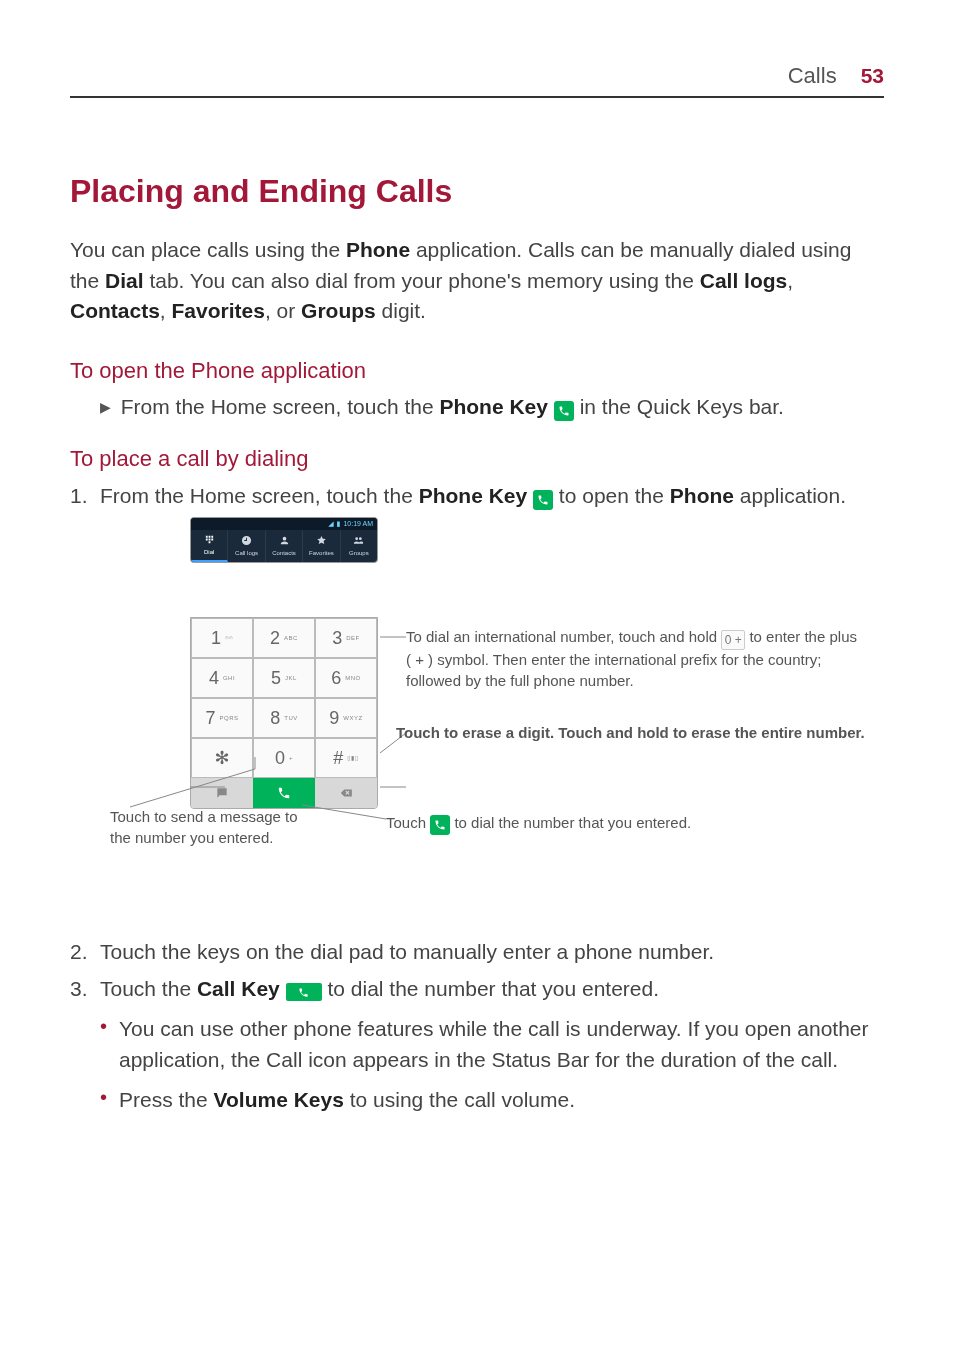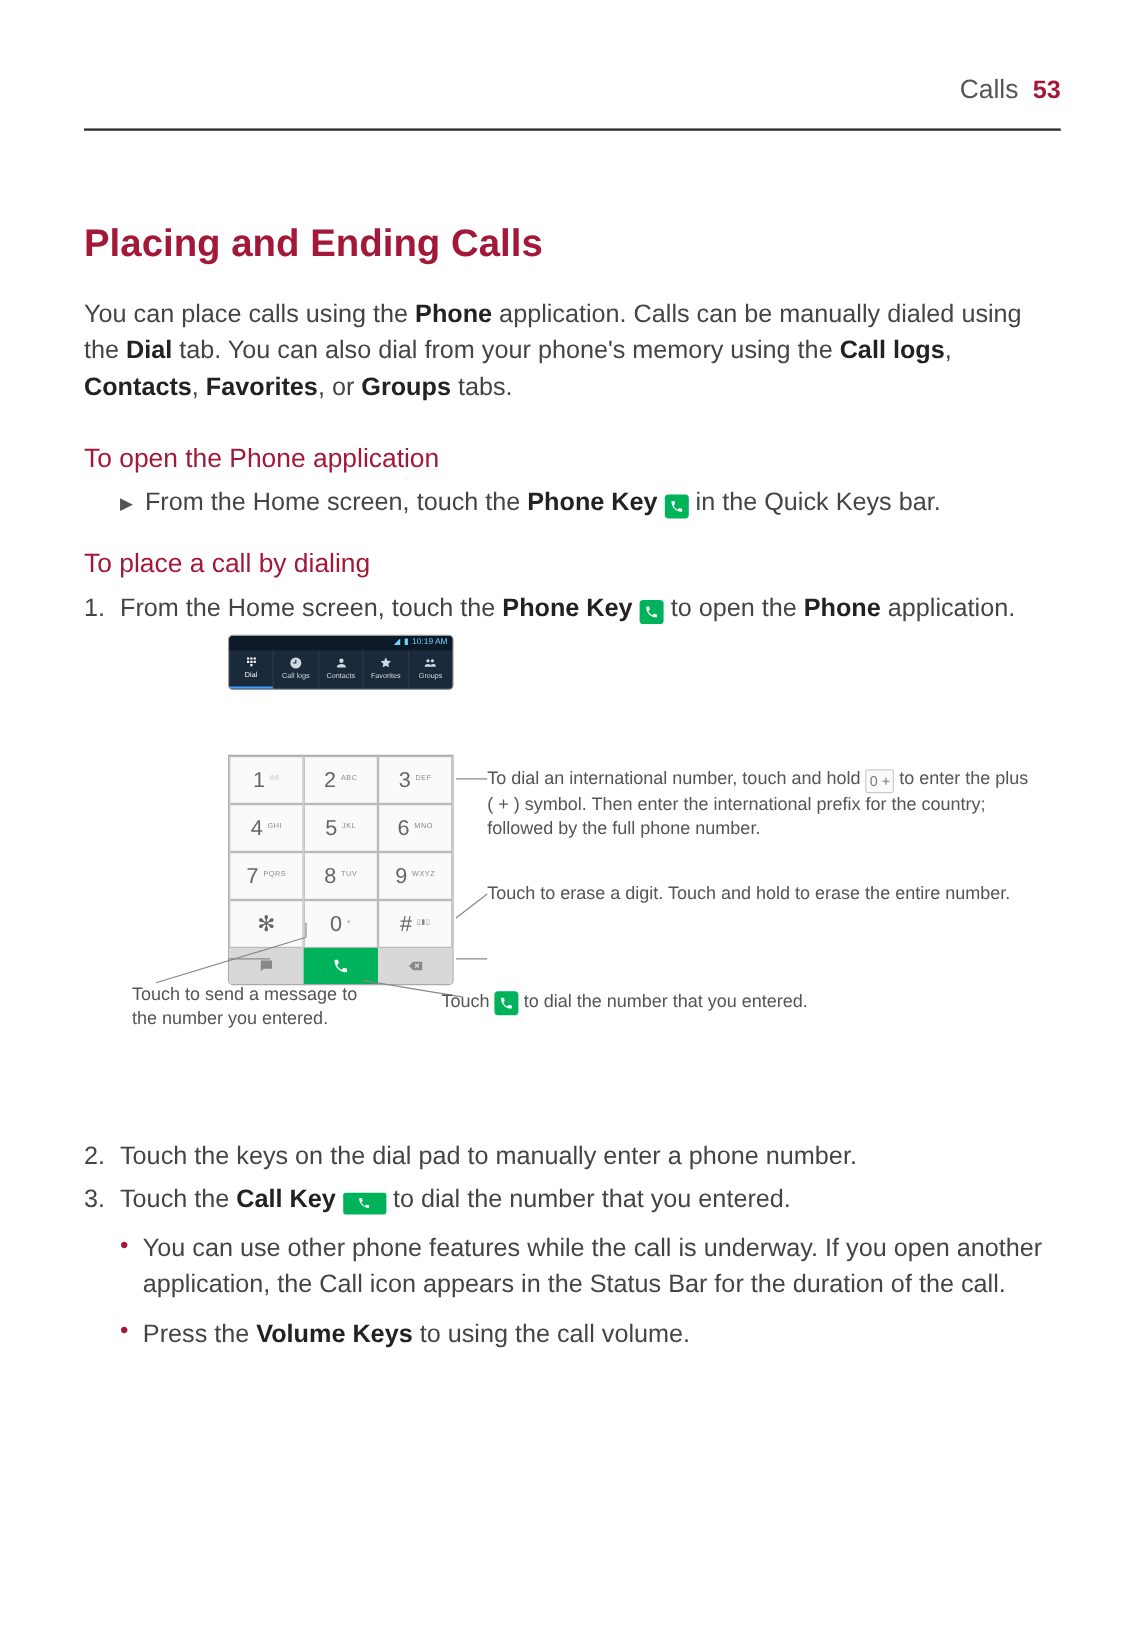--- a/index.html
+++ b/index.html
@@ -12,22 +12,23 @@
     box-sizing: border-box;
     padding: 50px 70px;
     font-size: 21px;
     line-height: 1.45;
   }
   .header-bar {
     display: flex;
     justify-content: flex-end;
     align-items: baseline;
     border-bottom: 2px solid #333;
-    padding-bottom: 16px;
+    padding-bottom: 4px;
     margin-bottom: 70px;
+    gap: 12px;
   }
   .header-title { color: #555; font-size: 22px; margin-right: 12px; }
   .header-page { color: #a31838; font-size: 21px; font-weight: bold; margin-top: 11px; }
   h1 { color: #a31838; font-size: 32px; font-weight: 600; margin: 0 0 14px; }
   .intro { margin-bottom: 28px; }
   .sub { color: #a31838; font-size: 22px; font-weight: 500; margin: 10px 0 6px; }
   .indent { padding-left: 30px; }
   .arrow-item { display: flex; gap: 10px; margin-bottom: 20px; }
   .arrow-item .tri { color: #555; font-size: 14px; margin-top: 5px; }
   .num-item { display: flex; gap: 10px; margin-bottom: 6px; }
@@ -101,22 +102,22 @@
   .bkey svg { width: 14px; height: 14px; }
   .bkey.msg svg { fill: #888; }
   .bkey.call svg { fill: #fff; }
   .bkey.del svg { fill: #888; }
 
   .callout {
     position: absolute; font-size: 15px; color: #555;
     line-height: 1.35;
   }
   .callout.right1 { left: 336px; top: 110px; width: 460px; }
-  .callout.right2 { left: 336px; top: 206px; width: 470px; }
-  .callout.right3 { left: 298px; top: 296px; width: 470px; }
+  .callout.right2 { left: 326px; top: 206px; width: 470px; font-weight: bold; }
+  .callout.right3 { left: 316px; top: 296px; width: 470px; }
   .callout.left1 { left: 0; top: 290px; width: 200px; margin-left: 40px; }
   .zero-key {
     display: inline-flex; width: 22px; height: 18px;
     border: 1px solid #ccc; background: #fafafa;
     align-items: center; justify-content: center;
     font-size: 12px; color: #777; border-radius: 2px;
     vertical-align: -2px;
   }
   .leader {
     position: absolute; stroke: #888; stroke-width: 1;
@@ -127,21 +128,21 @@
 <body>
 
 <div class="header-bar">
   <span class="header-title">Calls</span>
   <span class="header-page">53</span>
 </div>
 
 <h1>Placing and Ending Calls</h1>
 
 <p class="intro">
-  <span>You can place calls using the </span><strong>Phone</strong><span> application. Calls can be manually dialed using the </span><strong>Dial</strong><span> tab. You can also dial from your phone's memory using the </span><strong>Call logs</strong><span>, </span><strong>Contacts</strong><span>, </span><strong>Favorites</strong><span>, or </span><strong>Groups</strong><span> tabs.</span>
+  <span>You can place calls using the </span><strong>Phone</strong><span> application. Calls can be manually dialed using the </span><strong>Dial</strong><span> tab. You can also dial from your phone's memory using the </span><strong>Call logs</strong><span>, </span><strong>Contacts</strong><span>, </span><strong>Favorites</strong><span>, or </span><strong>Groups</strong><span> digit.</span>
 </p>
 
 <div class="sub">To open the Phone application</div>
 <div class="indent arrow-item">
   <span class="tri">▶</span>
   <span>
     <span>From the Home screen, touch the </span><strong>Phone Key</strong>
     <span class="phone-icon">
         <svg viewBox="0 0 24 24">
           <path d="M6.6 10.8c1.4 2.8 3.8 5.2 6.6 6.6l2.2-2.2c.3-.3.7-.4 1-.2 1.1.4 2.4.6 3.6.6.6 0 1 .4 1 1V20c0 .6-.4 1-1 1C10.6 21 3 13.4 3 4c0-.6.4-1 1-1h3.4c.6 0 1 .4 1 1 0 1.2.2 2.5.6 3.6.1.3 0 .7-.2 1l-2.2 2.2z"></path>

